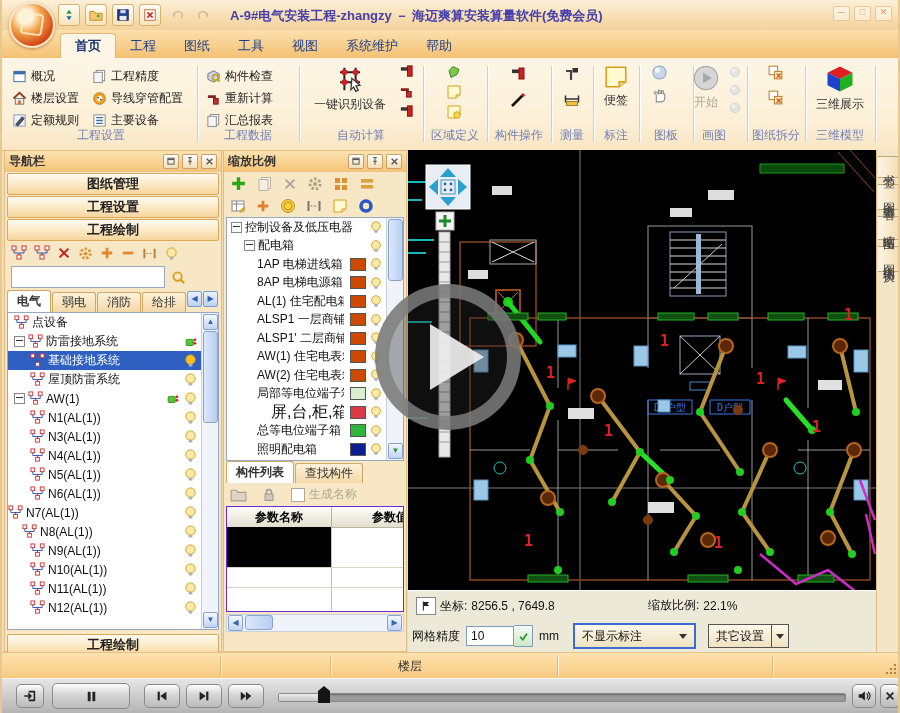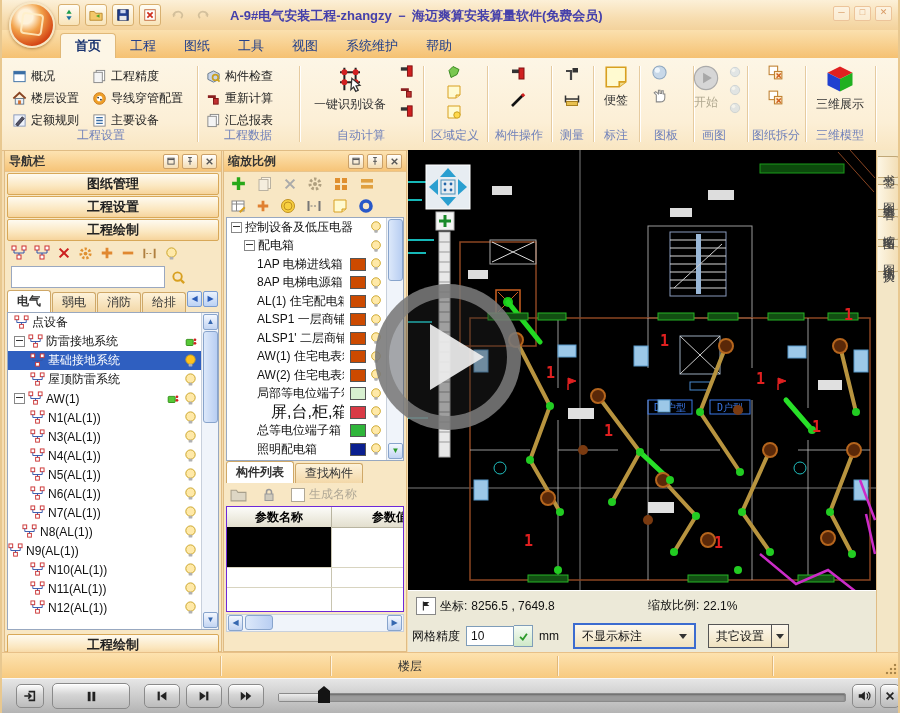--- a/index.html
+++ b/index.html
@@ -806,47 +806,47 @@
               <use href="#s-net"></use>
             </svg>
             <span class="lbl">N6(AL(1))</span>
             <span class="sp"></span>
 
             <svg class="i bulb pale" width="15" height="15" style="flex:none">
               <use href="#s-bulb"></use>
             </svg>
           </div>
 
+          <div class="trow" style="">
+
+            <svg class="i" width="15" height="15" style="color:#cc3333;flex:none">
+              <use href="#s-net"></use>
+            </svg>
+            <span class="lbl">N7(AL(1))</span>
+            <span class="sp"></span>
+
+            <svg class="i bulb pale" width="15" height="15" style="flex:none">
+              <use href="#s-bulb"></use>
+            </svg>
+          </div>
+
+          <div class="trow" style="padding-left: 14px;">
+
+            <svg class="i" width="15" height="15" style="color:#cc3333;flex:none">
+              <use href="#s-net"></use>
+            </svg>
+            <span class="lbl">N8(AL(1))</span>
+            <span class="sp"></span>
+
+            <svg class="i bulb pale" width="15" height="15" style="flex:none">
+              <use href="#s-bulb"></use>
+            </svg>
+          </div>
+
           <div class="trow" style="padding-left: 22px;">
-
-            <svg class="i" width="15" height="15" style="color:#cc3333;flex:none">
-              <use href="#s-net"></use>
-            </svg>
-            <span class="lbl">N7(AL(1))</span>
-            <span class="sp"></span>
-
-            <svg class="i bulb pale" width="15" height="15" style="flex:none">
-              <use href="#s-bulb"></use>
-            </svg>
-          </div>
-
-          <div class="trow" style="padding-left: 14px;">
-
-            <svg class="i" width="15" height="15" style="color:#cc3333;flex:none">
-              <use href="#s-net"></use>
-            </svg>
-            <span class="lbl">N8(AL(1))</span>
-            <span class="sp"></span>
-
-            <svg class="i bulb pale" width="15" height="15" style="flex:none">
-              <use href="#s-bulb"></use>
-            </svg>
-          </div>
-
-          <div class="trow" style="">
 
             <svg class="i" width="15" height="15" style="color:#cc3333;flex:none">
               <use href="#s-net"></use>
             </svg>
             <span class="lbl">N9(AL(1))</span>
             <span class="sp"></span>
 
             <svg class="i bulb pale" width="15" height="15" style="flex:none">
               <use href="#s-bulb"></use>
             </svg>

